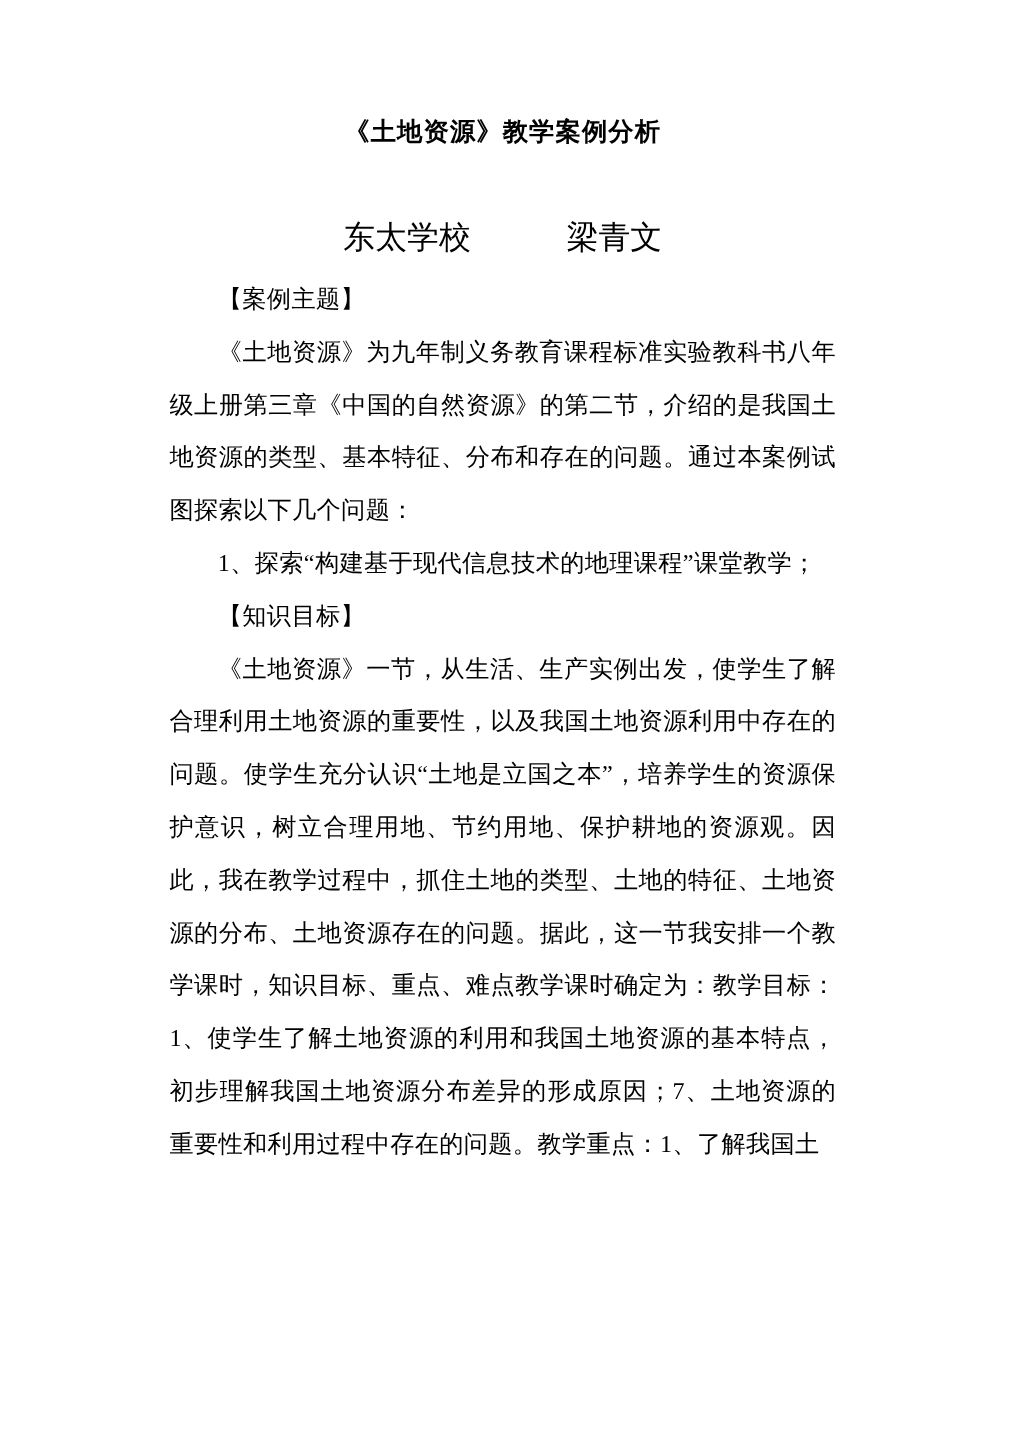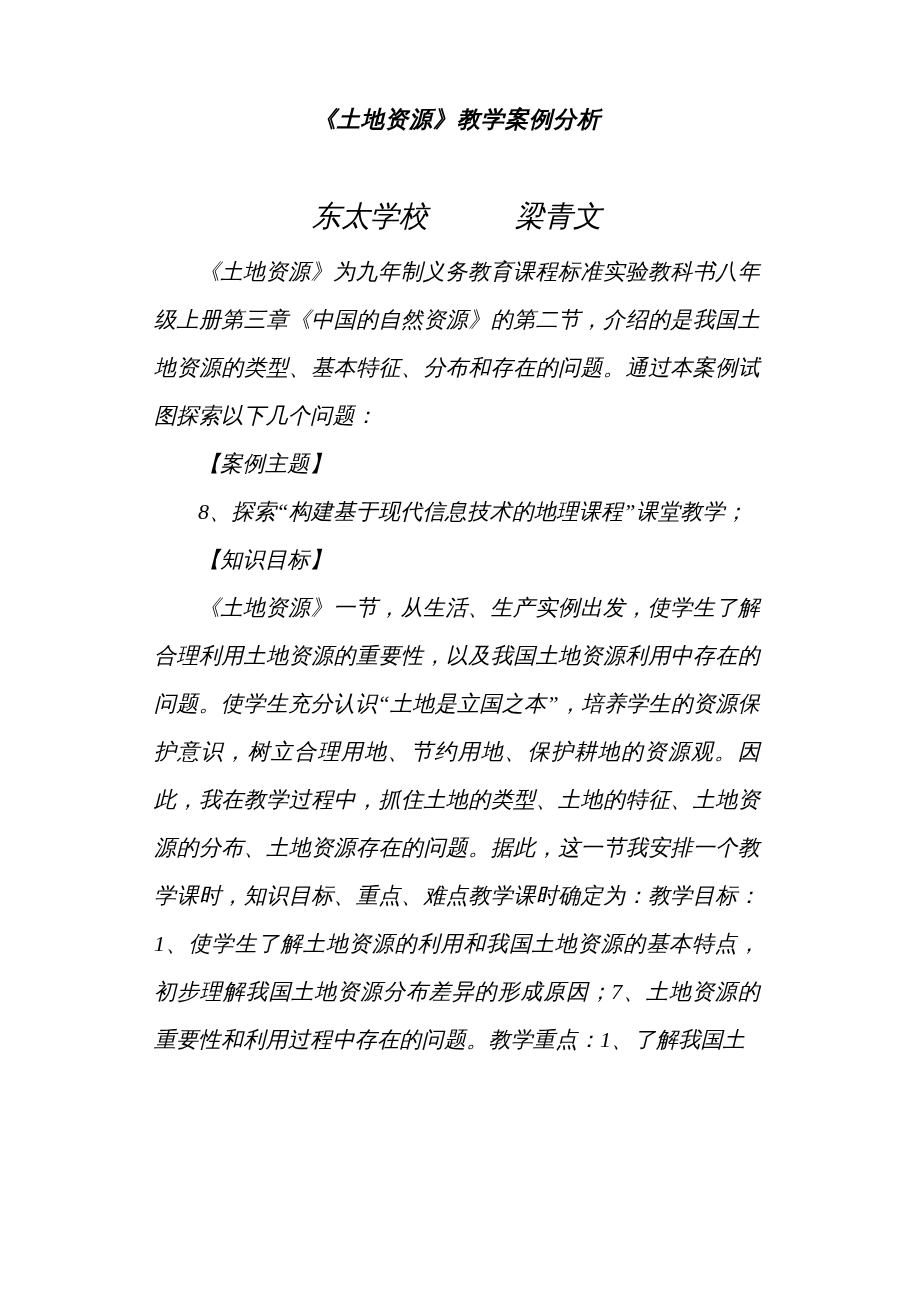--- a/index.html
+++ b/index.html
@@ -9,21 +9,20 @@
   }
   .page {
     position: relative;
     width: 856px;
     height: 1302px;
     margin: 0 auto;
     background: #ffffff;
     overflow: hidden;
     font-family: "Liberation Serif", "DejaVu Serif", serif;
     color: #000000;
-    font-style: italic;
   }
   .doc {
     padding: 96px 128px 0 122px; 
   }
   .title {
     margin: 0;
     font-size: 23px;
     font-weight: bold;
     line-height: 48px;
     text-align: center;
@@ -50,21 +49,21 @@
 <body>
 
 <div class="page">
   <div class="doc">
 
     <h1 class="title">《土地资源》教学案例分析</h1>
 
     <p class="byline">东太学校　　　梁青文</p>
 
     <div class="body-text">
+      <p class="para">【案例主题】</p>
       <p class="para">《土地资源》为九年制义务教育课程标准实验教科书八年级上册第三章《中国的自然资源》的第二节，介绍的是我国土地资源的类型、基本特征、分布和存在的问题。通过本案例试图探索以下几个问题：</p>
-      <p class="para">【案例主题】</p>
-      <p class="para">8、探索“构建基于现代信息技术的地理课程”课堂教学；</p>
+      <p class="para">1、探索“构建基于现代信息技术的地理课程”课堂教学；</p>
       <p class="para">【知识目标】</p>
       <p class="para">《土地资源》一节，从生活、生产实例出发，使学生了解合理利用土地资源的重要性，以及我国土地资源利用中存在的问题。使学生充分认识“土地是立国之本”，培养学生的资源保护意识，树立合理用地、节约用地、保护耕地的资源观。因此，我在教学过程中，抓住土地的类型、土地的特征、土地资源的分布、土地资源存在的问题。据此，这一节我安排一个教学课时，知识目标、重点、难点教学课时确定为：教学目标：1、使学生了解土地资源的利用和我国土地资源的基本特点，初步理解我国土地资源分布差异的形成原因；7、土地资源的重要性和利用过程中存在的问题。教学重点：1、了解我国土</p>
     </div>
 
   </div>
 </div>
 
 </body></html>

